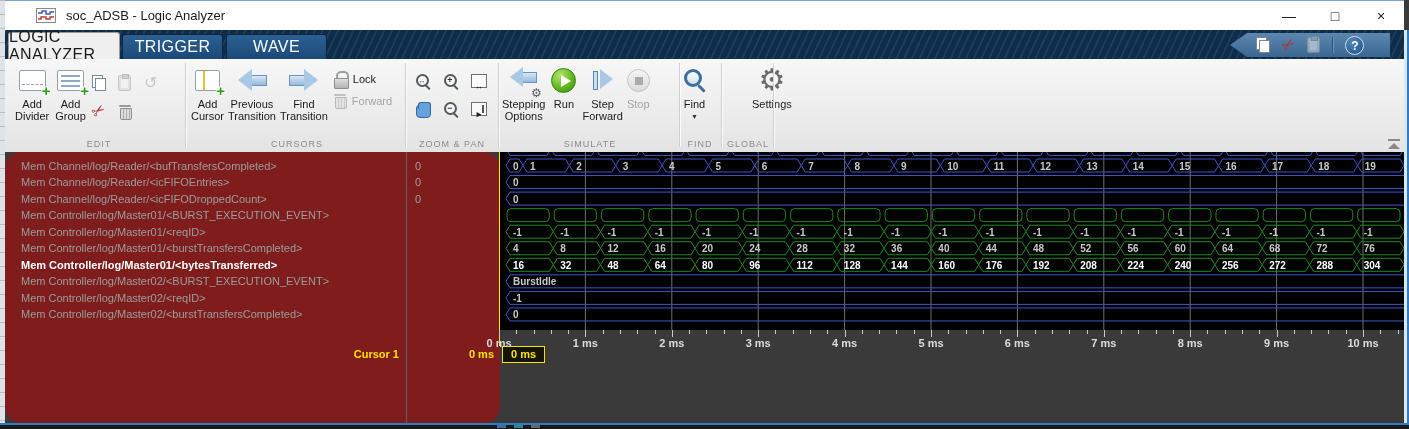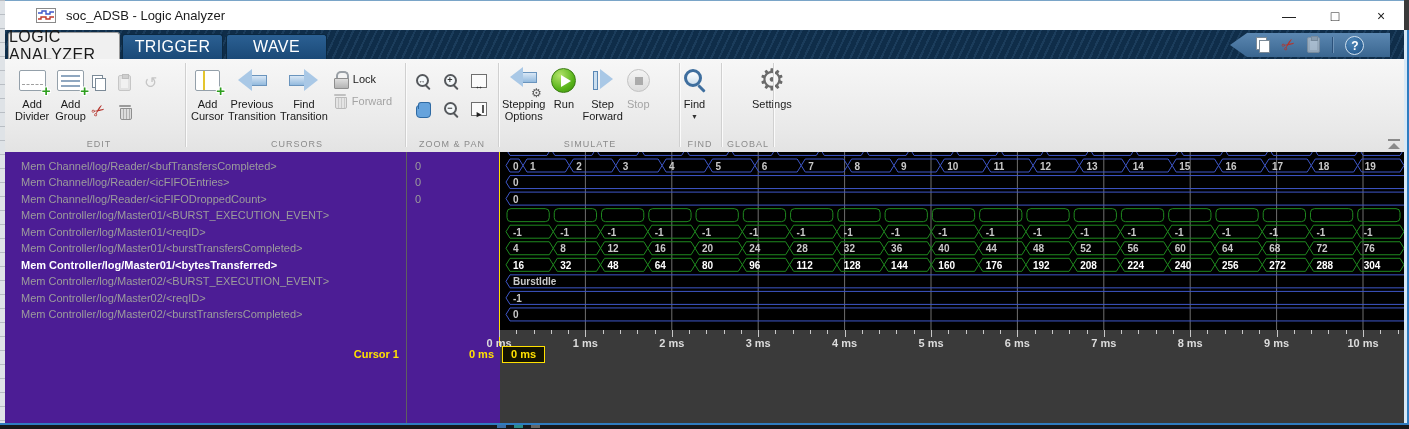--- a/index.html
+++ b/index.html
@@ -103,21 +103,21 @@
   .ic-stop::after{content:"";position:absolute;left:7px;top:7px;width:8px;height:8px;background:#ababab;}
   .ic-findmag{width:25px;height:25px;}
   .ic-findmag::before{content:"";position:absolute;left:2px;top:1px;width:12px;height:12px;border:3px solid #3e6e9e;border-radius:50%;background:linear-gradient(#fff,#cfe0ee);}
   .ic-findmag::after{content:"";position:absolute;right:1px;bottom:3px;width:9px;height:3px;background:#3e6e9e;transform:rotate(45deg);border-radius:1px;}
   .caret::after{content:"▼";font-size:7px;color:#333;display:block;text-align:center;margin-top:1px;}
   .ic-gear::before{content:"⚙";font-size:30px;line-height:28px;color:#6a6a6a;}
   .ic-help{width:19px;height:19px;border-radius:50%;background:radial-gradient(circle at 35% 30%,#4f87b8,#1d5288);border:1px solid #cfe0ee;}
   .ic-help::after{content:"?";position:absolute;left:0;right:0;top:0;bottom:0;color:#fff;font:bold 12px/18px "Liberation Sans",sans-serif;text-align:center;}
 
   
-  .names-panel{position:absolute;left:5px;top:152px;width:495px;height:271px;background:#4c1d95;}
+  .names-panel{position:absolute;left:5px;top:152px;width:495px;height:271px;background:#7f1d1d;border-radius:16px;}
   .wave-black{position:absolute;left:500px;top:152px;width:904px;height:178px;background:#000;}
   #wavesvg{position:absolute;left:500px;top:152px;width:904px;height:178px;}
   #wavesvg text{font-family:"Liberation Sans",sans-serif;}
   .vsep{position:absolute;left:406px;top:152px;width:1px;height:271px;background:#5f5f5f;}
   .sig-name{position:absolute;left:0;width:390px;padding-left:16px;font-size:11px;line-height:16.55px;height:16.55px;
     color:#9c9c9c;white-space:nowrap;overflow:hidden;}
   .sig-name.sel{color:#fff;font-weight:bold;}
   .sig-val{position:absolute;left:410px;width:60px;font-size:11px;line-height:16.55px;height:16.55px;color:#9c9c9c;}
   .cursor-line{position:absolute;left:499px;top:152px;width:1px;height:194px;background:#ffe100;}
   .axis{position:absolute;left:0;top:330px;width:1409px;height:22px;}

